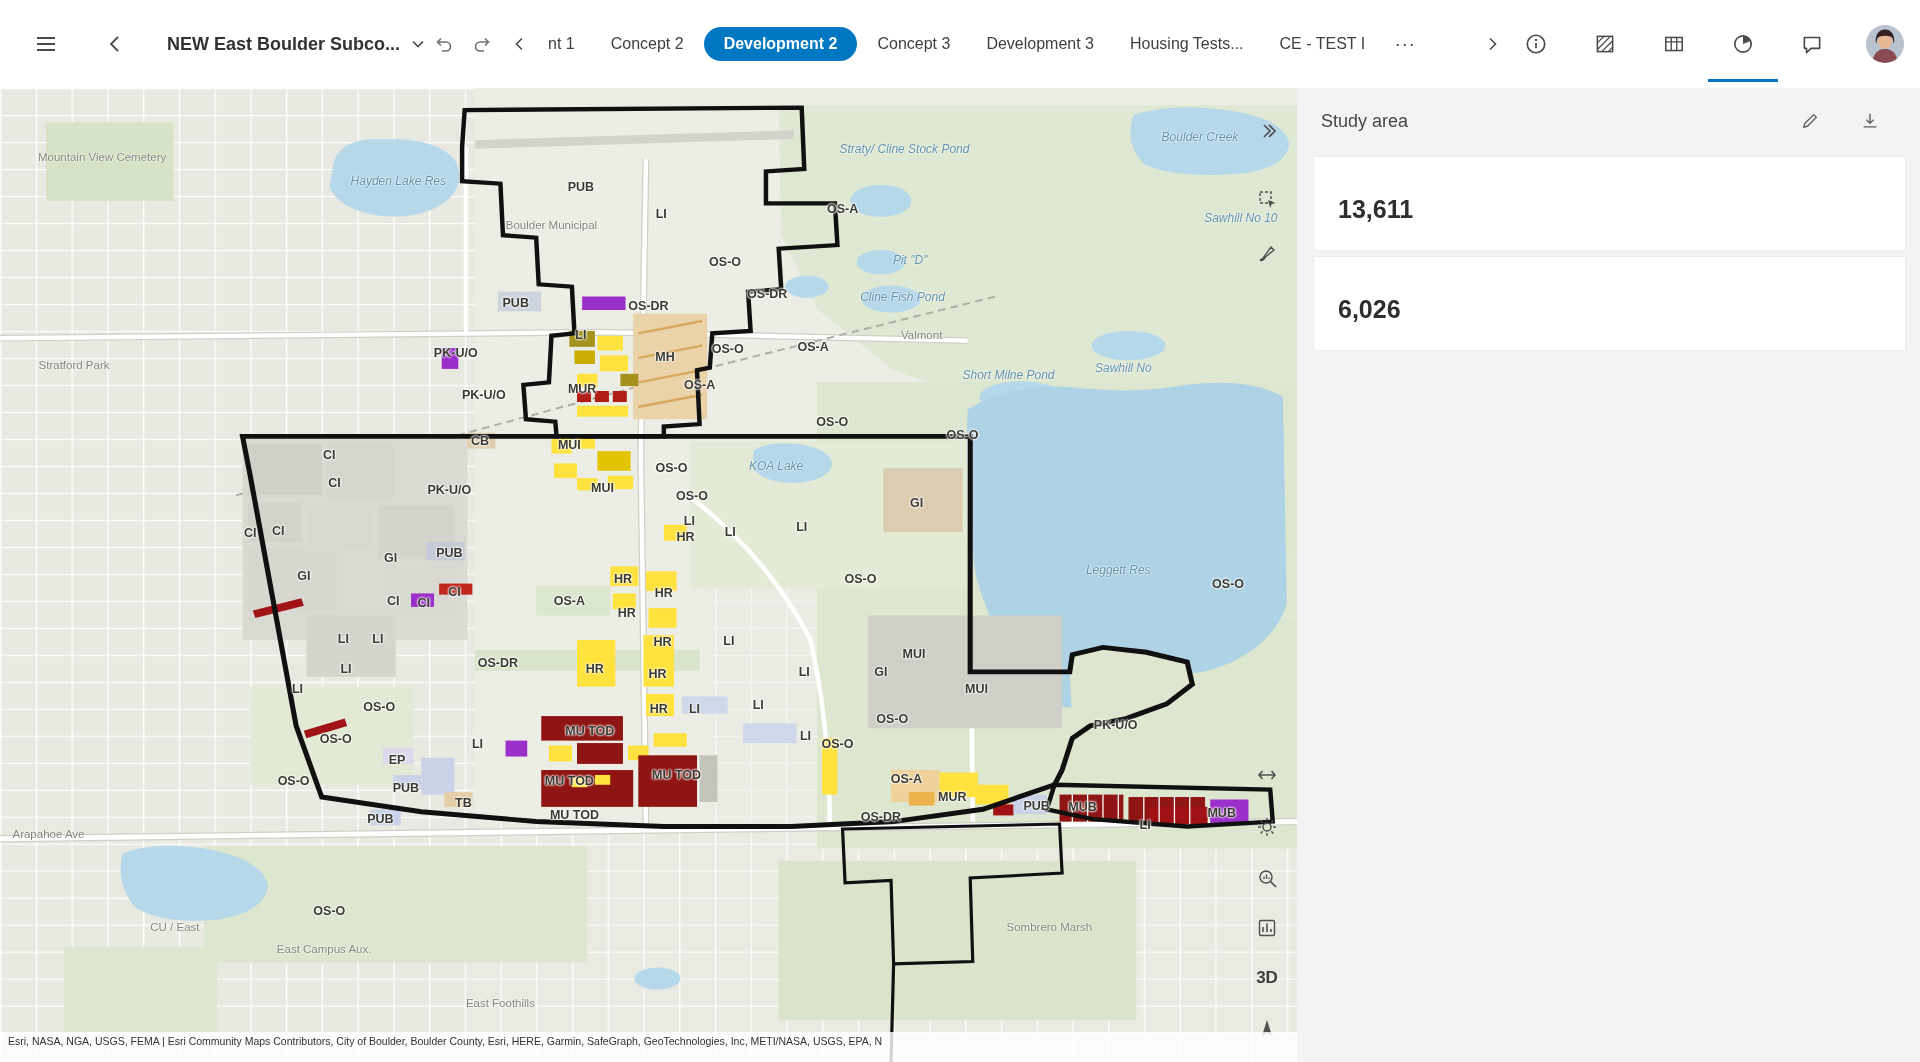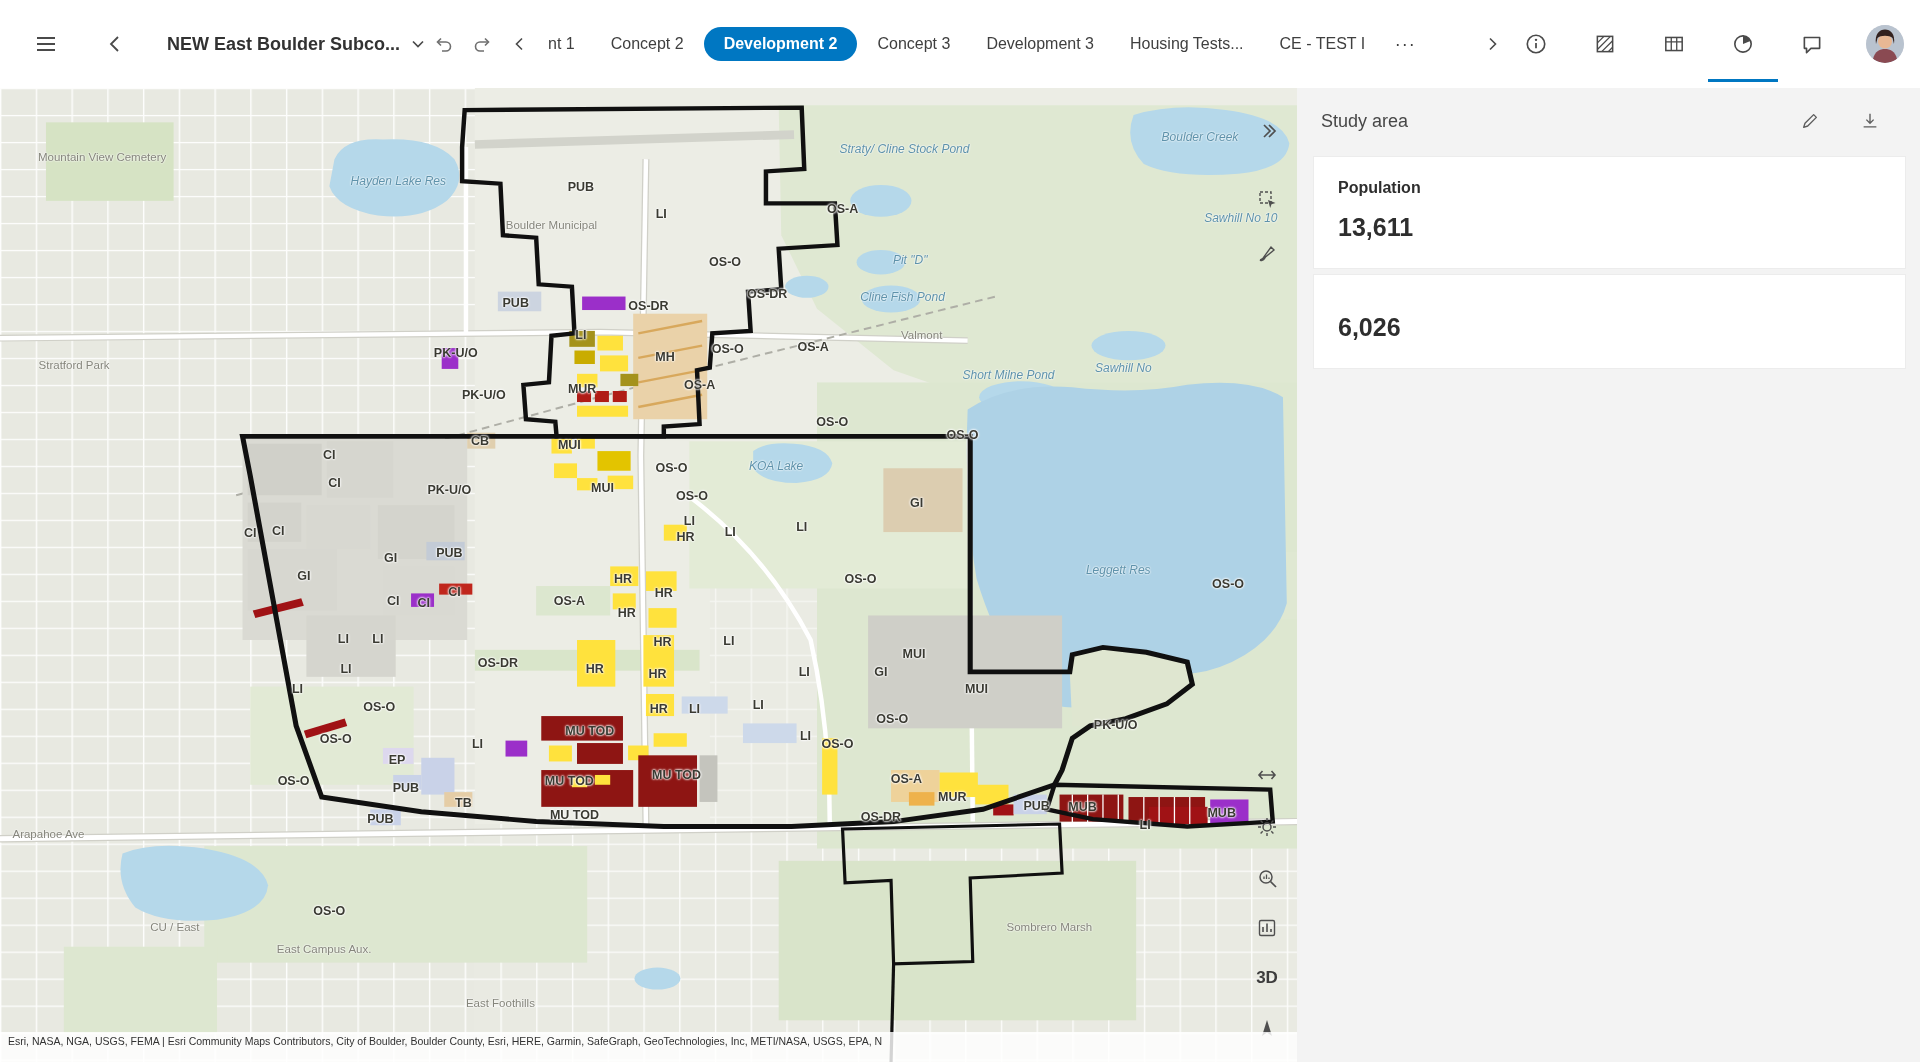--- a/index.html
+++ b/index.html
@@ -463,20 +463,19 @@
       </button>
       <button class="pbtn">
         <svg width="20" height="20" viewBox="0 0 22 22">
             <path d="M11 3 V13 M7 9.5 L11 13.5 L15 9.5 M4 17.5 H18" stroke="currentColor" stroke-width="1.5" fill="none"></path>
           </svg>
       </button>
     </div>
   </div>
   <div id="cards">
     <div class="card">
-      <div class="label">Population</div>
       <div class="value">13,611</div>
     </div>
     <div class="card">
       <div class="value">6,026</div>
     </div>
   </div>
 </div>
 
 </body></html>

